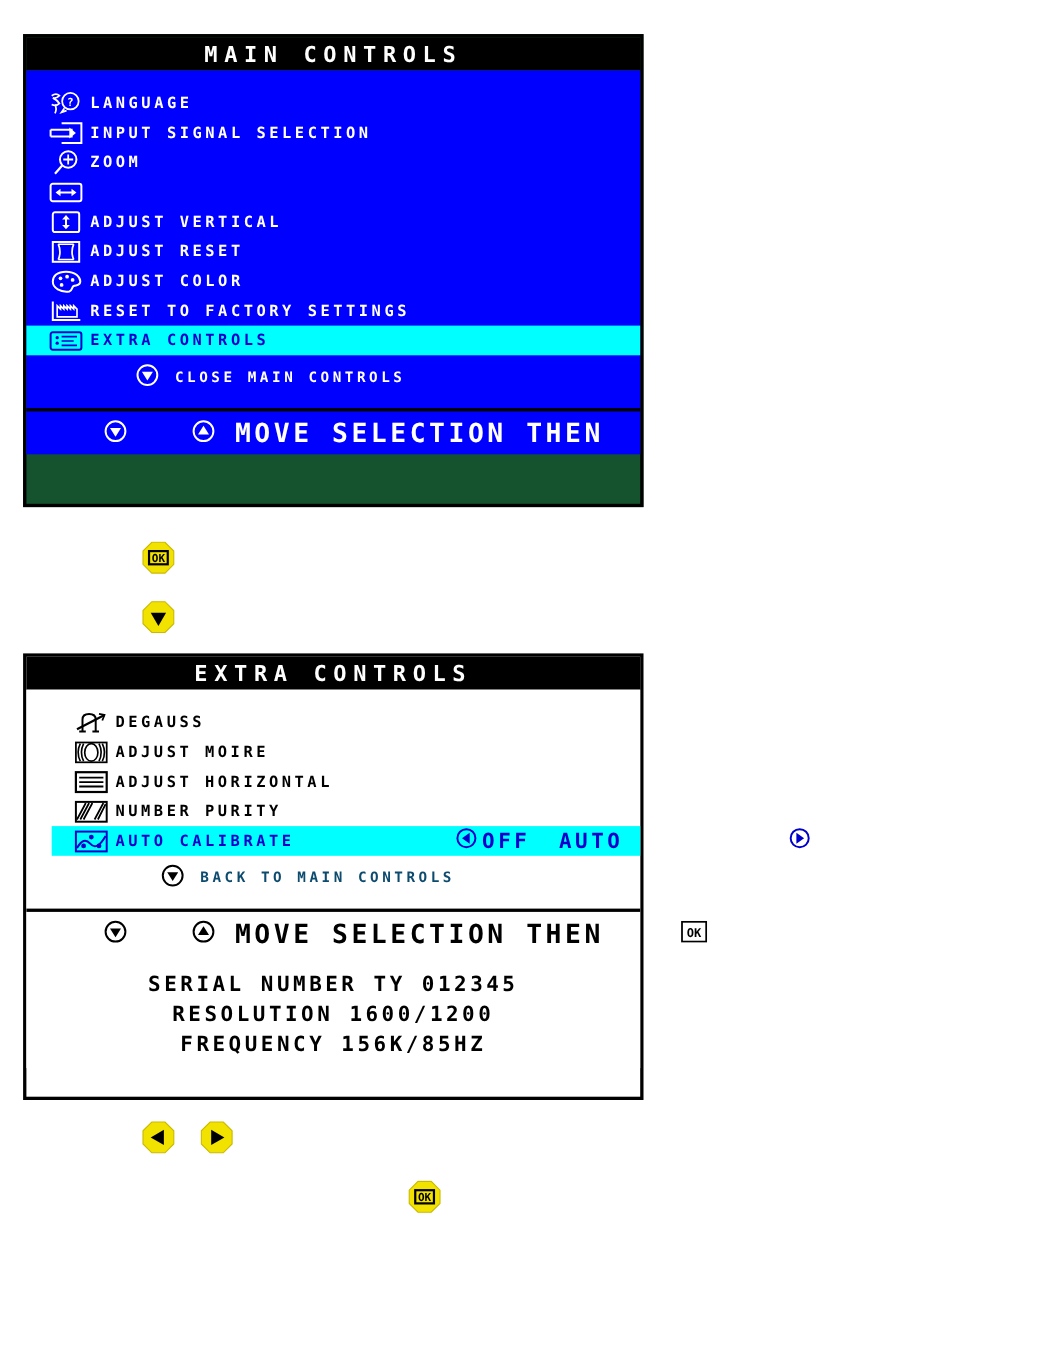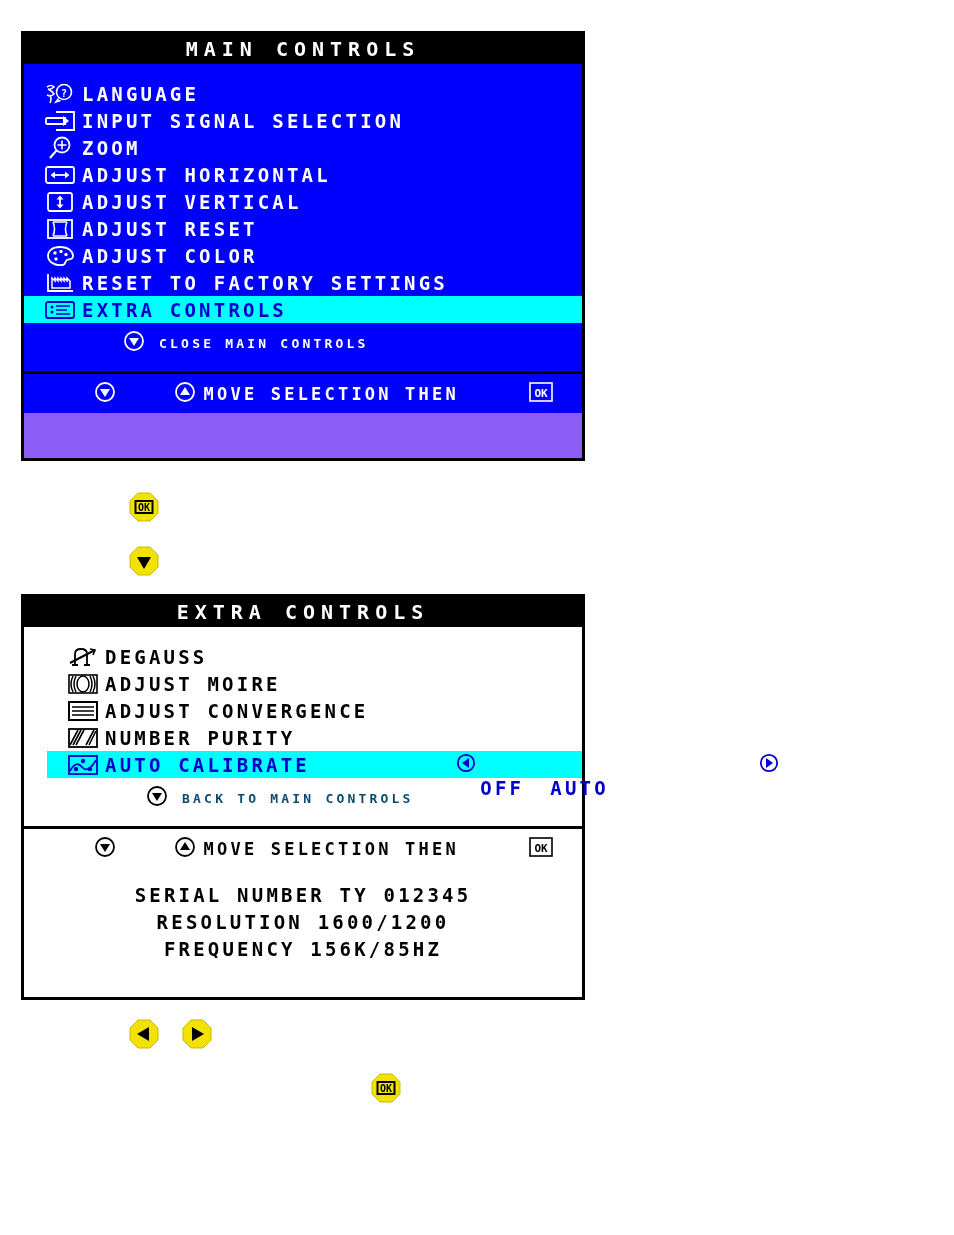--- a/index.html
+++ b/index.html
@@ -19,21 +19,21 @@
   .osd {
     position: absolute;
     box-sizing: border-box;
     border: 3px solid #000000;
   }
   #main-controls-panel {
     left: 21px;
     top: 31px;
     width: 564px;
     height: 430px;
-    background: #8b5cf6;
+    background: #14532d;
   }
   #extra-controls-panel {
     left: 21px;
     top: 594px;
     width: 564px;
     height: 406px;
     background: #ffffff;
   }
 
   
@@ -67,37 +67,37 @@
   }
   .row .icon-cell {
     width: 44px;
     min-width: 44px;
     height: 24px;
     display: flex;
     align-items: center;
     justify-content: center;
   }
   .row .label {
-    font-size: 19px;
+    font-size: 14px;
     font-weight: bold;
     letter-spacing: 3.2px;
     white-space: pre;
   }
   .dark .row .label { color: #ffffff; }
   .light .row .label { color: #000000; }
 
   .row.highlight { background: #00ffff; }
   .row.highlight .label { color: #0000cc; }
 
   
   .row.option { justify-content: flex-start; }
   .opt-spacer { flex: 1 1 auto; }
   .opt-group {
     display: flex;
-    align-items: flex-end;
+    align-items: center;
     font-size: 19px;
     font-weight: bold;
     letter-spacing: 3.2px;
     color: #0000cc;
     padding-right: 14px;
     white-space: pre;
   }
   .opt-group .optval { margin: 0 4px; }
 
   
@@ -124,24 +124,24 @@
     align-items: center;
     height: 42px;
     padding-left: 12px;
     box-sizing: border-box;
     border-top: 3px solid #000000;
     white-space: pre;
   }
   .hint-bar.dark { background: #0000ff; }
   .hint-bar.light { background: #ffffff; }
   .hint-bar .label {
-    font-size: 17px;
+    font-size: 24px;
     font-weight: bold;
     letter-spacing: 3.2px;
-    margin-left: 8px;
+    margin-left: 18px;
   }
   .hint-bar.dark .label { color: #ffffff; }
   .hint-bar.light .label { color: #000000; }
 
   
   .info-block {
     background: #ffffff;
     padding: 14px 0 8px 0;
     text-align: center;
   }
@@ -212,21 +212,20 @@
 
     <div class="row">
       <span class="icon-cell">
         <svg width="32" height="22" viewBox="0 0 32 22">
           <rect x="2" y="3" width="28" height="16" rx="2" fill="none" stroke="#fff" stroke-width="1.8"></rect>
           <path d="M8 11 H24" stroke="#fff" stroke-width="1.8"></path>
           <path d="M11 7.5 L6.5 11 L11 14.5 Z" fill="#fff"></path>
           <path d="M21 7.5 L25.5 11 L21 14.5 Z" fill="#fff"></path>
         </svg>
       </span>
-      <span class="label">ADJUST HORIZONTAL</span>
     </div>
 
     <div class="row">
       <span class="icon-cell">
         <svg width="32" height="22" viewBox="0 0 32 22">
           <rect x="4" y="2" width="24" height="18" rx="2" fill="none" stroke="#fff" stroke-width="1.8"></rect>
           <path d="M16 6 V16" stroke="#fff" stroke-width="1.8"></path>
           <path d="M12.5 8.5 L16 4.5 L19.5 8.5 Z" fill="#fff"></path>
           <path d="M12.5 13.5 L16 17.5 L19.5 13.5 Z" fill="#fff"></path>
         </svg>
@@ -362,21 +361,21 @@
       <span class="label">ADJUST MOIRE</span>
     </div>
 
     <div class="row">
       <span class="icon-cell">
         <svg width="32" height="22" viewBox="0 0 32 22">
           <rect x="2" y="2" width="28" height="18" fill="none" stroke="#000" stroke-width="2"></rect>
           <path d="M5 7 H27 M5 11 H27 M5 15 H27" stroke="#000" stroke-width="1.6"></path>
         </svg>
       </span>
-      <span class="label">ADJUST CONVERGENCE</span>
+      <span class="label">ADJUST HORIZONTAL</span>
     </div>
 
     <div class="row">
       <span class="icon-cell">
         <svg width="32" height="22" viewBox="0 0 32 22">
           <rect x="2" y="2" width="28" height="18" fill="none" stroke="#000" stroke-width="1.8"></rect>
           <path d="M3 18 L11 3 M6 18 L14 3 M9 18 L17 3" stroke="#000" stroke-width="1.6"></path>
           <path d="M19 18 L27 3 M22 18 L29 4" stroke="#000" stroke-width="1.6"></path>
         </svg>
       </span>

